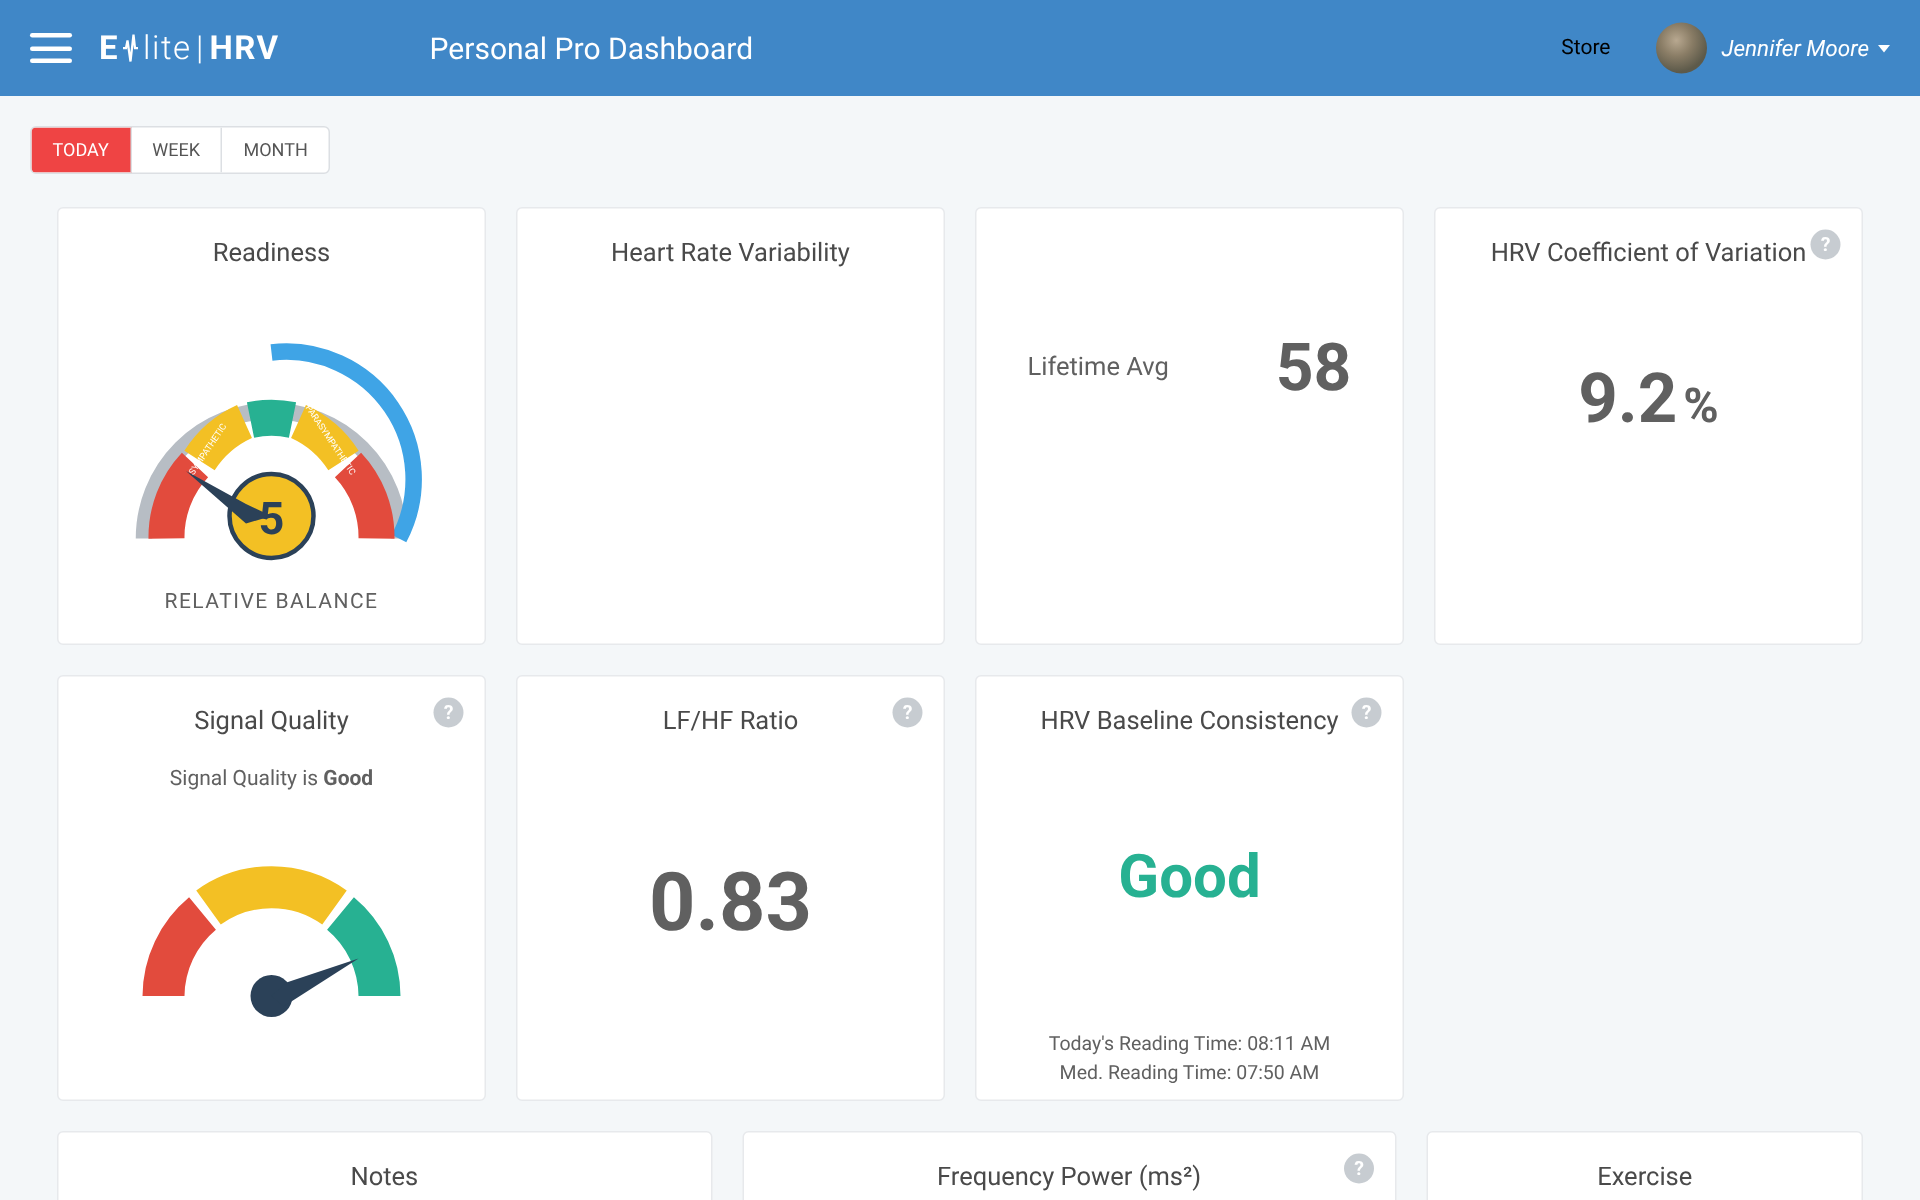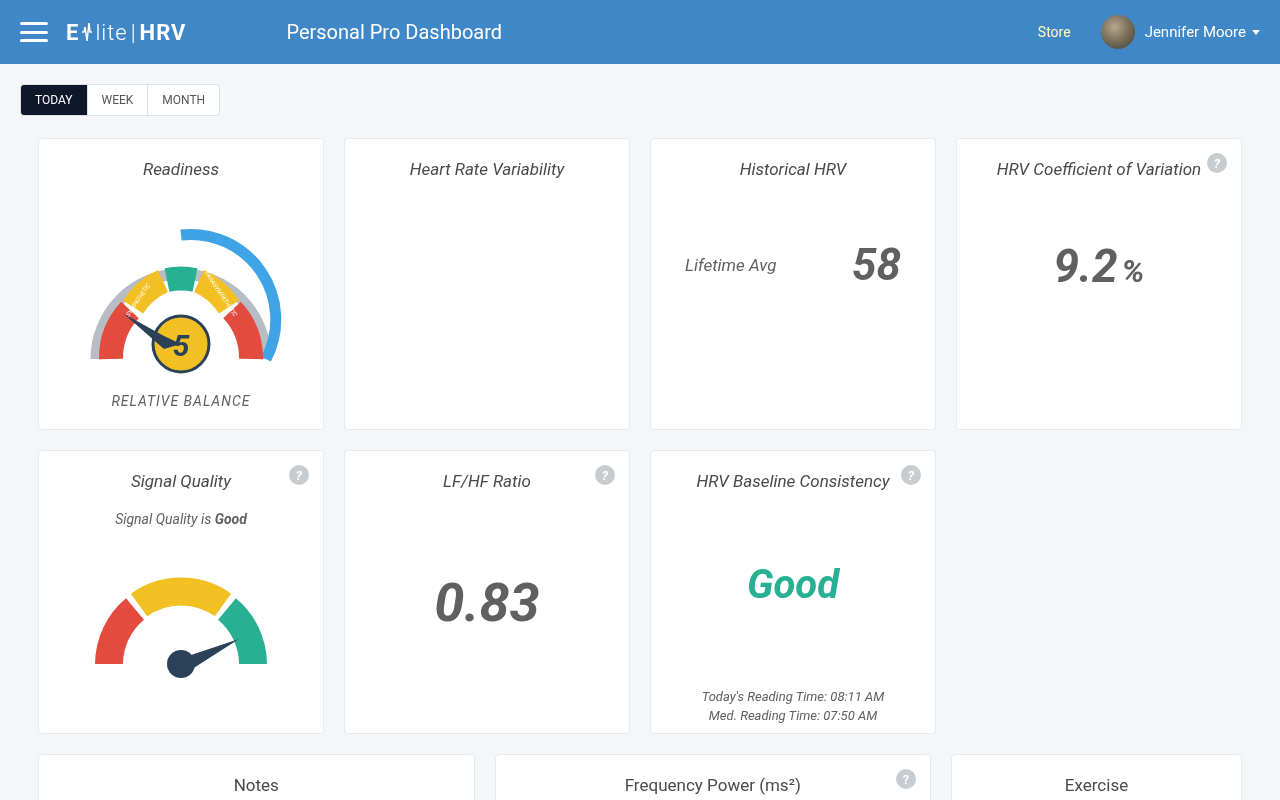--- a/index.html
+++ b/index.html
@@ -5,31 +5,31 @@
 * { margin: 0; padding: 0; box-sizing: border-box; font-family: -apple-system, BlinkMacSystemFont, "Segoe UI", Roboto, sans-serif; }
 body { background: #f4f7f9; width: 1280px; height: 800px; overflow: hidden; }
 .header { background: #4087c7; height: 64px; display: flex; align-items: center; padding: 0 20px; color: #fff; }
 .hamburger { width: 28px; height: 20px; cursor: pointer; margin-right: 18px; display: flex; flex-direction: column; justify-content: space-between; }
 .hamburger span { height: 3px; background: #fff; border-radius: 2px; }
 .logo { font-size: 22px; font-weight: 300; letter-spacing: 1px; margin-right: 40px; display:flex; align-items:center; }
 .logo b { font-weight: 700; }
 .logo svg { margin: 0 2px; }
 .page-title { font-size: 20px; font-weight: 400; margin-left: 60px; }
 .spacer { flex: 1; }
-.store-link { color: #fef9c3; font-size: 14px; margin-right: 30px; cursor: pointer; margin-left: 39px; }
-.user-menu { display: flex; align-items: center; cursor: pointer; }
+.store-link { color: #000000; font-size: 14px; margin-right: 30px; cursor: pointer; margin-left: 39px; }
+.user-menu { display: flex; align-items: center; cursor: pointer; font-style: italic; }
 .avatar { width: 34px; height: 34px; border-radius: 50%; background: radial-gradient(circle at 40% 35%, #b8a890 0%, #8a7d66 35%, #5d5a4a 70%); margin-right: 10px; }
 .username { font-size: 15px; margin-right: 6px; }
 .caret { width:0; height:0; border-left:4px solid transparent; border-right:4px solid transparent; border-top:5px solid #fff; }
 .content { padding: 20px; }
 .tabs { display: inline-flex; border: 1px solid #dcdfe3; border-radius: 4px; overflow: hidden; background:#fff; margin-bottom: 22px; }
 .tab { padding: 8px 14px; font-size: 12px; color: #555; cursor: pointer; border-right: 1px solid #dcdfe3; }
 .tab:last-child { border-right: none; }
-.tab.active { background: #0f172a; color: #fff; }
-.grid { display: grid; grid-template-columns: repeat(4, 1fr); gap: 20px; padding: 0 18px; font-style: italic; }
+.tab.active { background: #ef4444; color: #fff; }
+.grid { display: grid; grid-template-columns: repeat(4, 1fr); gap: 20px; padding: 0 18px; }
 .card { background: #fff; border: 1px solid #e7e9ec; border-radius: 4px; padding: 20px 18px; min-height: 284px; position: relative; }
 .card-title { text-align: center; color: #4a4a4a; font-size: 17px; font-weight: 400; margin-bottom: 20px; }
 .help-icon { position: absolute; top: 14px; right: 14px; width: 20px; height: 20px; border-radius: 50%; background: #c7ccd1; color: #fff; display:flex; align-items:center; justify-content:center; font-size:13px; font-weight:700; cursor:pointer; }
 .big-number { text-align:center; font-size: 56px; font-weight: 700; color: #606060; margin-top: 60px; }
 .cov-val { text-align:center; margin-top:60px; color:#606060; }
 .cov-val .n { font-size:46px; font-weight:700; }
 .cov-val .p { font-size:32px; font-weight:700; margin-left:4px; }
 .hist-row { display:flex; justify-content:space-between; align-items:center; padding: 20px 16px; }
 .hist-label { font-size:17px; color:#606060; }
 .hist-val { font-size:44px; font-weight:700; color:#606060; }
@@ -105,21 +105,20 @@
         </svg>
         <div class="gauge-caption">RELATIVE BALANCE</div>
       </div>
     </div>
 
     <div class="card">
       <div class="card-title">Heart Rate Variability</div>
     </div>
 
     <div class="card">
-      <div class="card-title">Historical HRV</div>
       <div style="margin-top:40px;">
         <div class="hist-row">
           <span class="hist-label">Lifetime Avg</span>
           <span class="hist-val">58</span>
         </div>
       </div>
     </div>
 
     <div class="card">
       <div class="card-title">HRV Coefficient of Variation</div>

